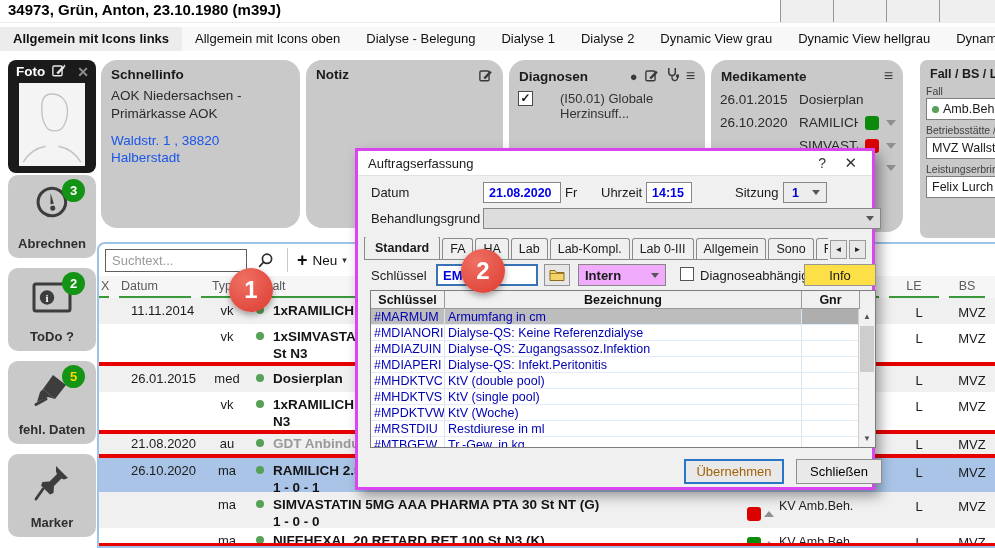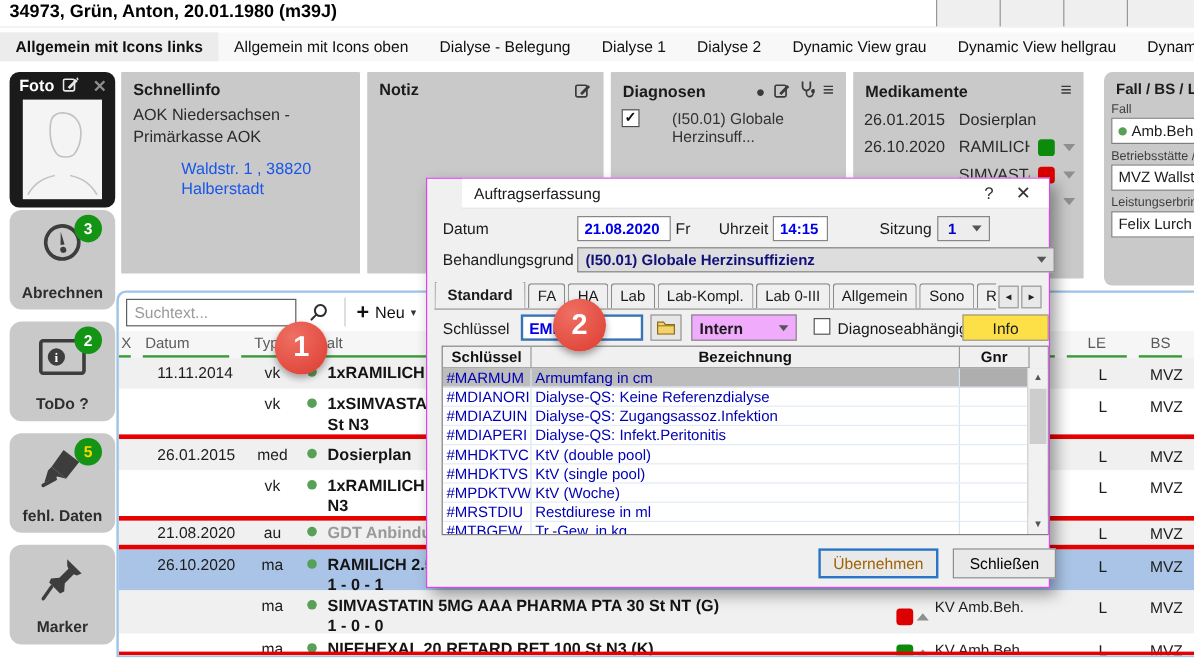--- a/index.html
+++ b/index.html
@@ -22,25 +22,25 @@
   .foto-head { display:flex; align-items:center; gap:7px; padding:3px 7px 0 8px; color:#fff; font-weight:bold; font-size:13.5px; }
   .foto-close { margin-left:auto; color:#8f8f8f; font-weight:bold; font-size:14px; line-height:14px; }
   .foto-body { position:absolute; left:11px; top:23px; right:11px; bottom:7px; background:#f4f4f4; }
   .side-card { position:absolute; left:8px; width:88px; height:83px; background:#c9c9c9; border-radius:10px; }
   .side-card .lbl { position:absolute; bottom:7px; width:100%; text-align:center; font-weight:bold; font-size:13px; color:#2e2e2e; }
   .side-card .ic { position:absolute; top:9px; left:50%; transform:translateX(-50%); }
   .badge { position:absolute; top:4px; right:11px; width:23px; height:23px; border-radius:50%; background:#149414; color:#fff; font-weight:bold; font-size:13px; line-height:23px; text-align:center; }
   .badge.yellow { color:#ffd800; }
 
   
-  .panel { position:absolute; top:60px; background:#c9c9c9; border-radius:1px; font-size:13.5px; color:#2b2b2b; }
+  .panel { position:absolute; top:60px; background:#c9c9c9; border-radius:16px; font-size:13.5px; color:#2b2b2b; }
   .panel .ph { font-weight:bold; color:#1b1b1b; padding:7px 10px 3px; font-size:13.5px; display:flex; align-items:center; gap:6px; }
   #schnellinfo { left:101px; width:199px; height:168px; }
   #schnellinfo .body { padding:2px 10px; line-height:1.32; }
-  #schnellinfo .link { color:#1a56e8; margin-top:9px;margin-left:40px; }
+  #schnellinfo .link { color:#1a56e8; margin-top:9px; }
   #notiz { left:306px; width:197px; height:168px; }
   #diagnosen { left:509px; width:196px; height:168px; }
   .dico { margin-left:auto; display:flex; gap:7px; align-items:center; color:#3a3a3a; }
   .diag-row { display:flex; align-items:flex-start; padding:3px 9px; }
   .cbx { width:15px; height:15px; background:#fff; border:1.5px solid #4a4a4a; font-size:12px; line-height:12px; text-align:center; color:#111; font-weight:bold; flex:0 0 auto; }
   .diag-txt { margin-left:27px; font-size:13px; color:#333; }
   #medikamente { left:711px; width:192px; height:172px; }
   .mrow { display:flex; align-items:center; padding:4px 7px 4px 9px; gap:7px; }
   .mdate { width:72px; }
   .mname { flex:1; white-space:nowrap; overflow:hidden; }
@@ -77,21 +77,21 @@
   .tl-row .c-status { display:flex; align-items:center; gap:3px; padding-top:5px; }
   .tl-row .c-schein { font-size:12.5px; color:#222; padding-top:7px; }
   .tl-row .c-le, .tl-row .c-bs { text-align:center; font-size:13px; color:#1c1c1c; padding-top:7px; }
   .h1 { height:26px; } .h2 { height:38px; } .hg { height:20px; } .hs { height:34px; } .h2b { height:36px; }
   .bg-gray { background:#f0f0f0; } .bg-white { background:#fff; }
   .selected { background:#a9c4e6; }
   .sep { height:4px; background:#e60000; }
   .bottom-bar { position:absolute; bottom:0; left:0; width:100%; height:3px; background:#e60000; z-index:3; }
 
   
-  #dialog { position:absolute; left:355px; top:148px; width:520px; height:342px; background:#f0f0f0; border:1px solid #d946ef; box-shadow:5px 6px 12px rgba(0,0,0,.38); z-index:10; font-size:13px; color:#1a1a1a;padding-left:29px; }
+  #dialog { position:absolute; left:355px; top:148px; width:520px; height:342px; background:#f0f0f0; border:3px solid #d946ef; box-shadow:5px 6px 12px rgba(0,0,0,.38); z-index:10; font-size:13px; color:#1a1a1a; }
   .dlg-title { height:25px; background:#fff; border-bottom:1px solid #e3e3e3; display:flex; align-items:center; padding-left:10px; font-size:13px; }
   .dlg-help { position:absolute; top:4px; right:46px; font-size:14px; color:#333; }
   .dlg-close { position:absolute; top:3px; right:15px; font-size:15px; color:#333; }
   .dl { position:absolute; font-size:13px; }
   .fld { position:absolute; display:flex; align-items:center; background:#fff; border:1px solid #868686; font-size:12.5px; }
   .f-date { left:125px; top:31px; width:78px; height:21px; color:#0000e6; font-weight:bold; padding-left:5px; }
   .f-time { left:288px; top:31px; width:46px; height:21px; color:#0000e6; font-weight:bold; padding-left:5px; }
   .f-sitz { left:425px; top:31px; width:44px; height:21px; background:#ededed; color:#0000cc; font-weight:bold; padding-left:8px; }
   .f-beh  { left:125px; top:57px; width:398px; height:21px; background:#dddddd; color:#10107a; font-weight:bold; padding-left:6px; }
   .cv { width:0; height:0; border-left:4px solid transparent; border-right:4px solid transparent; border-top:5px solid #555; margin-left:auto; margin-right:6px; flex:0 0 auto; }
@@ -124,21 +124,21 @@
   .circle { position:absolute; width:44px; height:44px; border-radius:50%; background:radial-gradient(circle at 35% 28%, #ef6f63, #dd3c30); color:#fff; font-weight:bold; font-size:24px; display:flex; align-items:center; justify-content:center; z-index:30; box-shadow:0 3px 6px rgba(0,0,0,.35); }
   #circle1 { left:229px; top:268px; }
   #circle2 { left:461px; top:249px; }
 </style>
 </head>
 <body>
 
 <div class="screen">
 
   <div class="titlebar">
-    <div class="t">34973, Grün, Anton, 20.01.1980 (m39J)</div>
+    <div class="t">34973, Grün, Anton, 23.10.1980 (m39J)</div>
     <div class="title-cells">
       <div class="cell"></div>
         <div class="cell"></div>
       <div class="cell"></div>
         <div class="cell"></div>
     </div>
   </div>
 
   <div class="tabbar">
     <div class="vtab active">Allgemein mit Icons links</div>
@@ -477,21 +477,20 @@
     <span class="dl" style="left:243px;top:34px;">Uhrzeit</span>
     <div class="fld f-time">14:15</div>
     <span class="dl" style="left:377px;top:34px;">Sitzung</span>
     <div class="fld f-sitz">
       <span>1</span>
       <span class="cv"></span>
     </div>
 
     <span class="dl" style="left:13px;top:60px;">Behandlungsgrund</span>
     <div class="fld f-beh">
-      <span>(I50.01) Globale Herzinsuffizienz</span>
       <span class="cv"></span>
     </div>
 
     <div class="dlg-tabs">
       <span class="dtab active">Standard</span>
       <span class="dtab">FA</span>
       <span class="dtab">HA</span>
       <span class="dtab">Lab</span>
       <span class="dtab">Lab-Kompl.</span>
       <span class="dtab">Lab 0-III</span>

